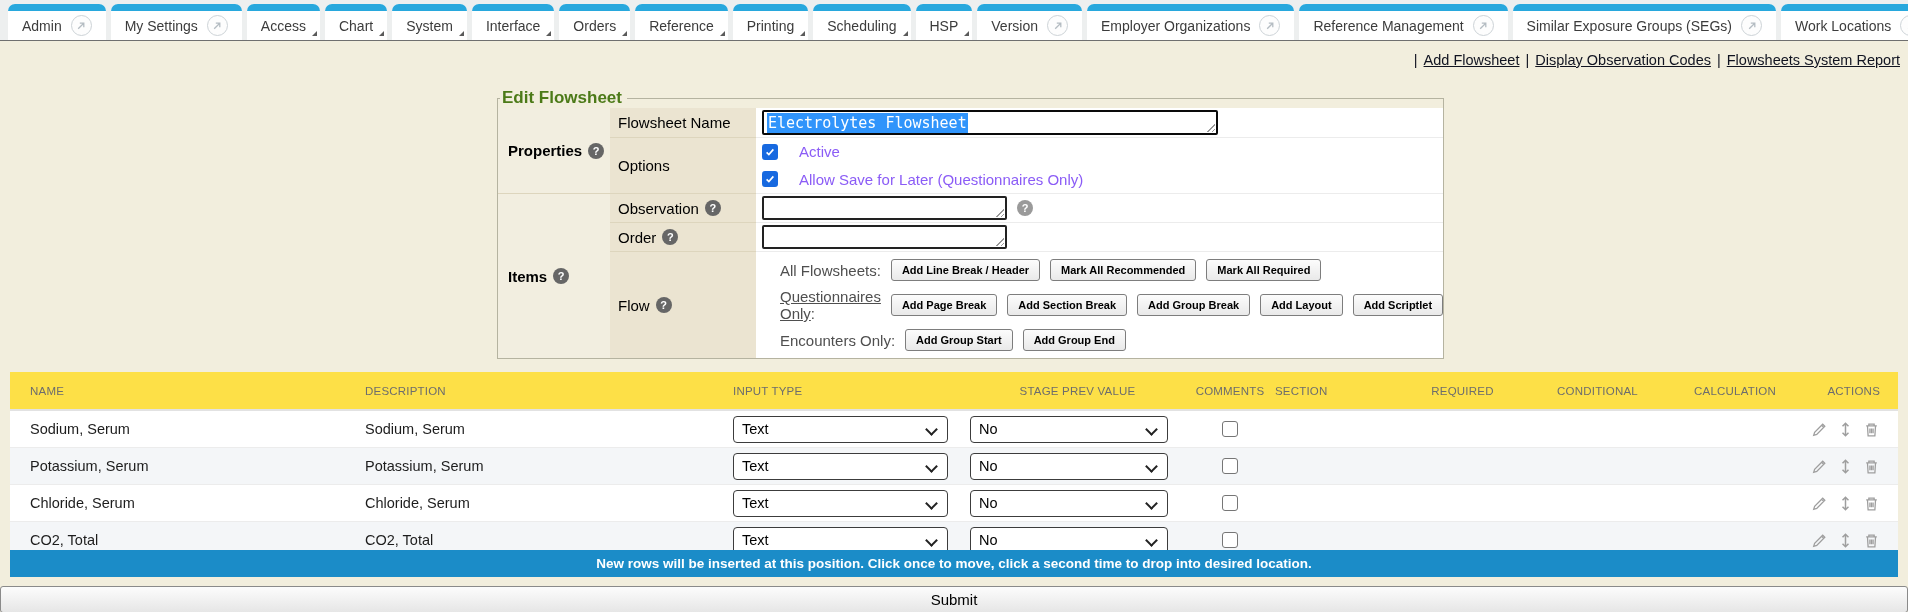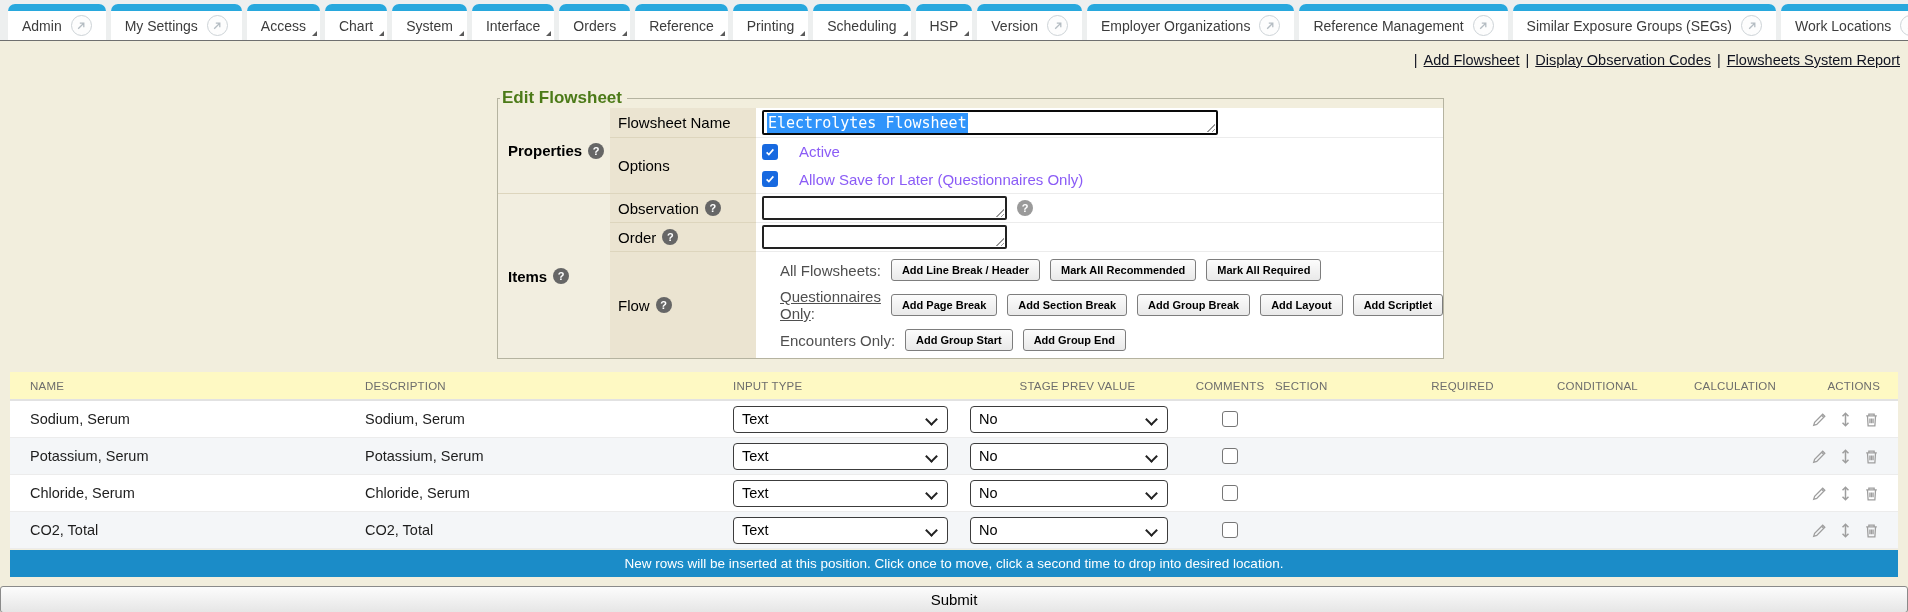--- a/index.html
+++ b/index.html
@@ -109,21 +109,21 @@
   }
 
   
   .items-table { position:absolute; left:10px; top:372px; width:1888px; }
   .t-row {
     display:grid;
     grid-template-columns:355px 368px 237px 215px 90px 120px 135px 135px 140px 1fr;
     align-items:center;
   }
   .t-head {
-    background:#fef9c3; height:29px; font-size:11.5px; color:#6d6d6d;
+    background:#fde047; height:39px; font-size:11.5px; color:#6d6d6d;
     border-bottom:2px solid #e2e2e2;
   }
   .t-head .cell { font-weight:normal; letter-spacing:0.2px; }
   .t-body-row { height:37px; background:#fff; font-size:14.5px; color:#1d1d1d; }
   .t-body-row.alt { background:#f4f6f8; }
   .t-body-row { border-bottom:1px solid #ececec; }
   .cell { padding-left:0; }
   .c-name { padding-left:20px; }
   .c-center { text-align:center; display:flex; justify-content:center; }
   .c-actions { display:flex; justify-content:flex-end; align-items:center; gap:9px; padding-right:18px; }
@@ -140,21 +140,21 @@
   }
   .cbx-empty {
     width:16px; height:16px; border:1.6px solid #767676; border-radius:3px; background:#fff; cursor:pointer;
   }
   .act-icon { width:17px; height:17px; cursor:pointer; display:inline-flex; }
   .act-icon svg { width:17px; height:17px; }
 
   
   .insert-bar {
     position:absolute; left:10px; top:550px; width:1888px; height:27px;
-    background:#1b8cc8; color:#fff; font-size:13.5px; font-weight:normal;
+    background:#1b8cc8; color:#fff; font-size:13.5px; font-weight:bold;
     display:flex; align-items:center; justify-content:center; cursor:pointer;
   }
   .footer-btns {
     position:absolute; left:0; top:586px; width:100%;
     display:flex; justify-content:center; gap:7px;flex-direction:column;
   }
   .btn-lg {
     font-size:15px; color:#000; background:linear-gradient(#fcfcfc,#e6e6e6);
     border:1px solid #8a8a8a; border-radius:3px; padding:4px 13px; cursor:pointer;
     font-family:"Liberation Sans","DejaVu Sans",sans-serif;

